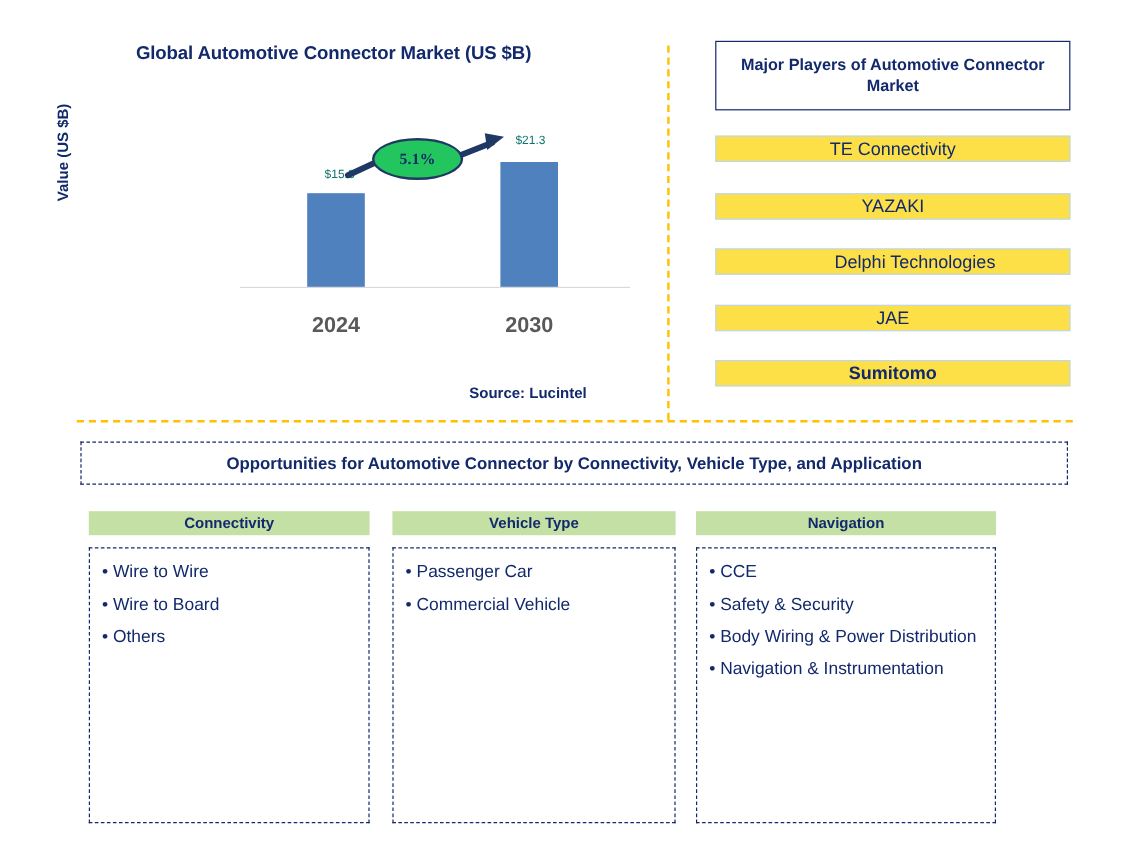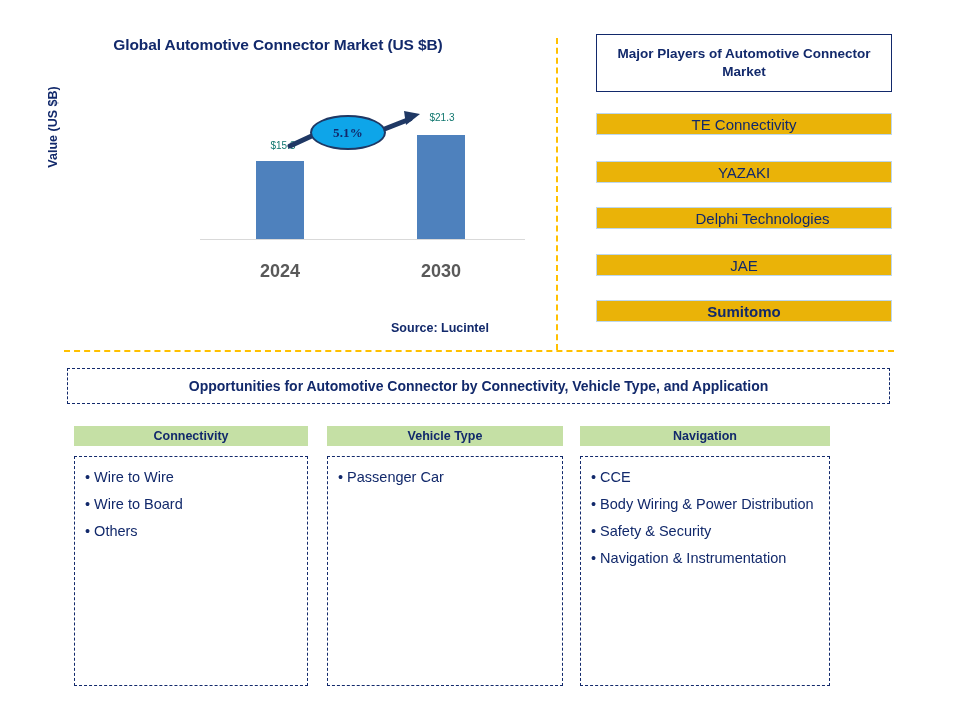--- a/index.html
+++ b/index.html
@@ -64,21 +64,21 @@
     margin-top: 19px;
   }
   #tick-2024 { left: 250px; top: 242px; width: 60px; }
   #tick-2030 { left: 411px; top: 242px; width: 60px; }
 
   
   #cagr-callout {
     left: 310px; top: 115px; width: 72px; height: 31px;
     border: 2.5px solid #1F3864;
     border-radius: 50%;
-    background: #0ea5e9;
+    background: #22c55e;
     display: flex;
     align-items: center;
     justify-content: center;
   }
   #cagr-value {
     font-family: "Liberation Serif", serif;
     font-size: 13px;
     font-weight: bold;
     color: #12296B;
     letter-spacing: 0.2px;
@@ -117,21 +117,21 @@
     font-size: 13.5px;
     font-weight: bold;
     line-height: 1.35;
     color: #12296B;
     padding: 0 8px;
   }
   .player-box {
     left: 596px; width: 296px; height: 22px;
     border: 1px solid #BDD7EE;
     box-sizing: border-box;
-    background: #eab308;
+    background: #fde047;
     display: flex;
     align-items: center;
     justify-content: center;
   }
   .player-name {
     font-size: 15px;
     color: #12296B;
     white-space: nowrap;
   }
   #player-0 { top: 113px; }
@@ -256,23 +256,24 @@
   <div class="bullet-item">•&nbsp;<span>Wire to Wire</span></div>
   <div class="bullet-item">•&nbsp;<span>Wire to Board</span></div>
   <div class="bullet-item">•&nbsp;<span>Others</span></div>
 </div>
 
 <div class="abs col-header" id="col-1-header">
   <span class="col-header-text">Vehicle Type</span>
 </div>
 <div class="abs col-body" id="col-1-body">
   <div class="bullet-item">•&nbsp;<span>Passenger Car</span></div>
+  <div class="bullet-item">•&nbsp;<span>Commercial Vehicle</span></div>
 </div>
 
 <div class="abs col-header" id="col-2-header">
   <span class="col-header-text">Navigation</span>
 </div>
 <div class="abs col-body" id="col-2-body">
   <div class="bullet-item">•&nbsp;<span>CCE</span></div>
+  <div class="bullet-item">•&nbsp;<span>Safety &amp; Security</span></div>
   <div class="bullet-item">•&nbsp;<span>Body Wiring &amp; Power Distribution</span></div>
-  <div class="bullet-item">•&nbsp;<span>Safety &amp; Security</span></div>
   <div class="bullet-item">•&nbsp;<span>Navigation &amp; Instrumentation</span></div>
 </div>
 
 </body></html>

